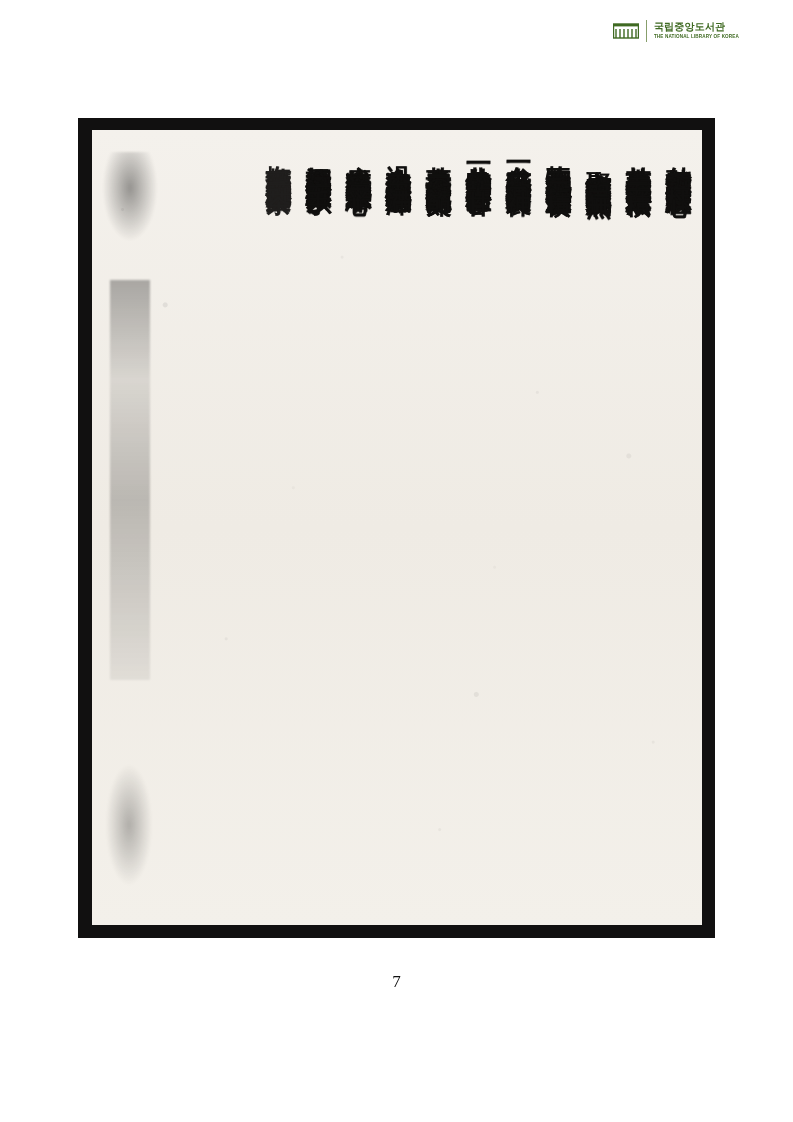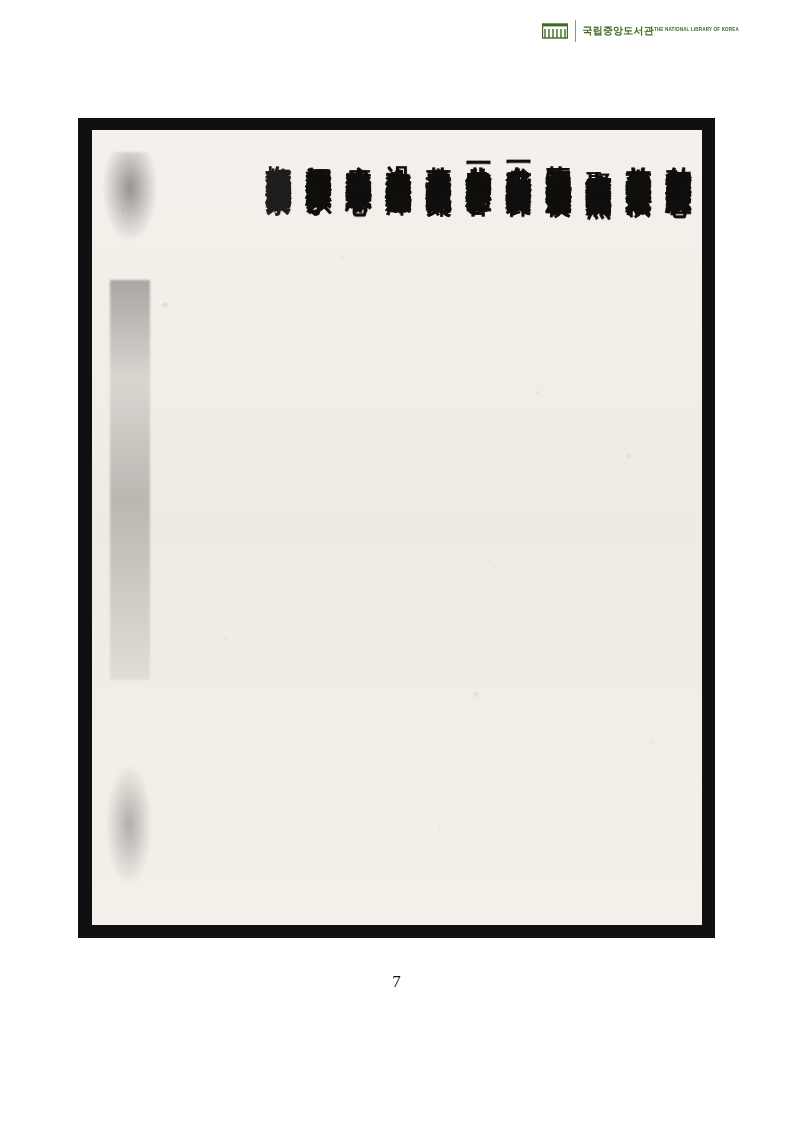--- a/index.html
+++ b/index.html
@@ -31,21 +31,21 @@
     display: block;
   }
   .logo-divider {
     width: 1px;
     height: 22px;
     background: #5f7d3a;
     opacity: .75;
   }
   .logo-text {
     display: flex;
-    flex-direction: row;
+    flex-direction: column;
     justify-content: center;
     line-height: 1.05;
   }
   .logo-ko {
     font-family: "Liberation Sans", sans-serif;
     font-size: 10px;
     font-weight: bold;
     color: #3f6a22;
     letter-spacing: .2px;
   }

